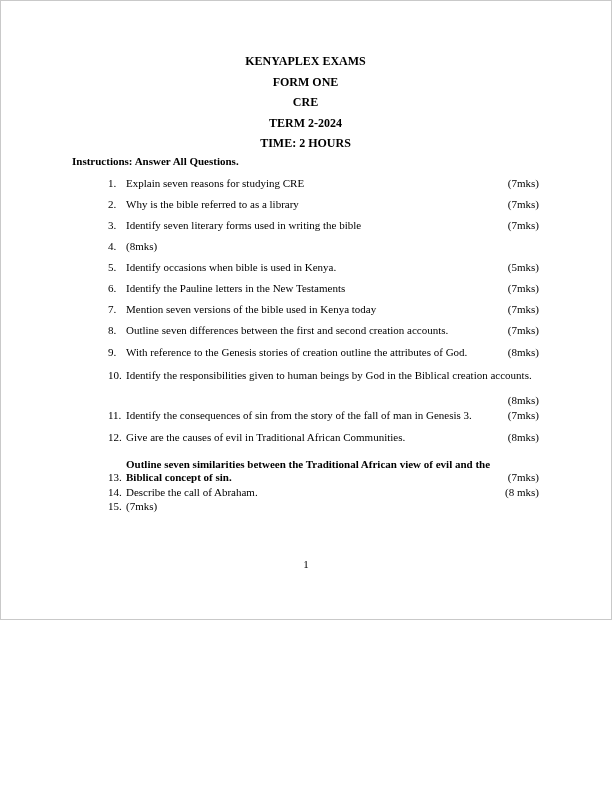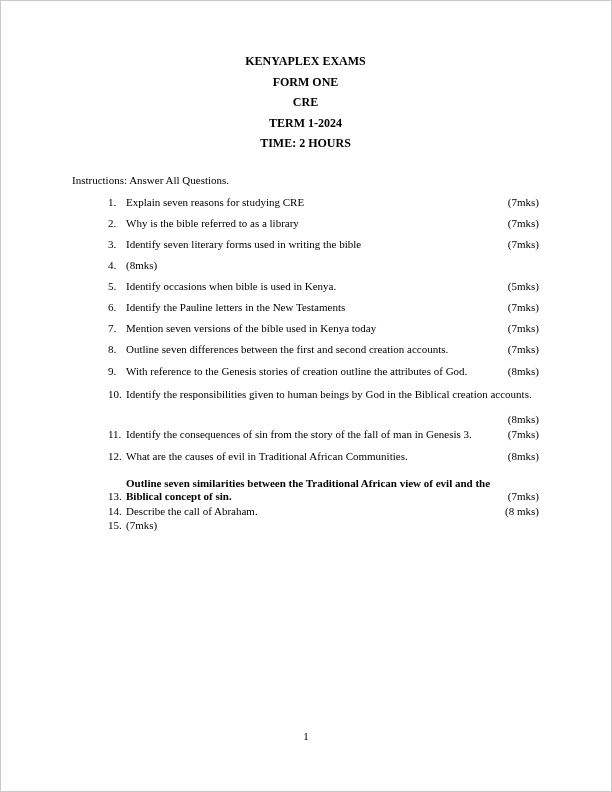--- a/index.html
+++ b/index.html
@@ -3,41 +3,41 @@
 <meta charset="utf-8">
 <style>
   html, body {
     margin: 0;
     padding: 0;
     background: #ffffff;
   }
   .page {
     position: relative;
     width: 612px;
-    height: 792px;
+    height: 620px;
     box-sizing: border-box;
     background: #ffffff;
     border: 1px solid #c9c9c9;
     padding: 50px 72px 0 71px;
     font-family: "Liberation Serif", "DejaVu Serif", serif;
     font-size: 11px;
     color: #000000;
     overflow: hidden;
   }
   .header {
     text-align: center;
     font-weight: bold;
     font-size: 12px;
   }
   .header .h-line {
     line-height: 20.5px;
   }
   .instructions {
-    font-weight: normal;
-    margin-top: 19px;
+    font-weight: bold;
+    margin-top: 0;
     line-height: 14px;
   }
   .questions {
     margin-top: 9px;
     padding-left: 36px;
   }
   .q-row {
     display: flex;
     align-items: flex-end;
     line-height: 13.5px;
@@ -83,21 +83,21 @@
 </style>
 </head>
 <body>
 
 <div class="page">
 
   <div class="header">
     <div class="h-line">KENYAPLEX EXAMS</div>
     <div class="h-line">FORM ONE</div>
     <div class="h-line">CRE</div>
-    <div class="h-line">TERM 1-2024</div>
+    <div class="h-line">TERM 2-2024</div>
     <div class="h-line">TIME: 2 HOURS</div>
   </div>
 
   <div class="instructions">Instructions: Answer All Questions.</div>
 
   <div class="questions">
       <div class="q-row">
         <span class="q-num">1.</span>
         <span class="q-text">Explain seven reasons for studying CRE</span>
         <span class="q-marks">(7mks)</span>
@@ -146,21 +146,21 @@
         <span class="q-text">Identify the responsibilities given to human beings by God in the Biblical creation accounts.</span>
       </div>
       <div class="q-marks-line"><span class="q-marks">(8mks)</span></div>
       <div class="q-row">
         <span class="q-num">11.</span>
         <span class="q-text">Identify the consequences of sin from the story of the fall of man in Genesis 3.</span>
         <span class="q-marks">(7mks)</span>
       </div>
       <div class="q-row gap-lg">
         <span class="q-num">12.</span>
-        <span class="q-text">What are the causes of evil in Traditional African Communities.</span>
+        <span class="q-text">Give are the causes of evil in Traditional African Communities.</span>
         <span class="q-marks">(8mks)</span>
       </div>
       <div class="q-row gap-xl mb-sm wrap">
         <span class="q-num">13.</span>
         <span class="q-text">Outline seven similarities between the Traditional African view of evil and the Biblical concept of sin.</span>
         <span class="q-marks">(7mks)</span>
       </div>
       <div class="q-row tight">
         <span class="q-num">14.</span>
         <span class="q-text">Describe the call of Abraham.</span>

